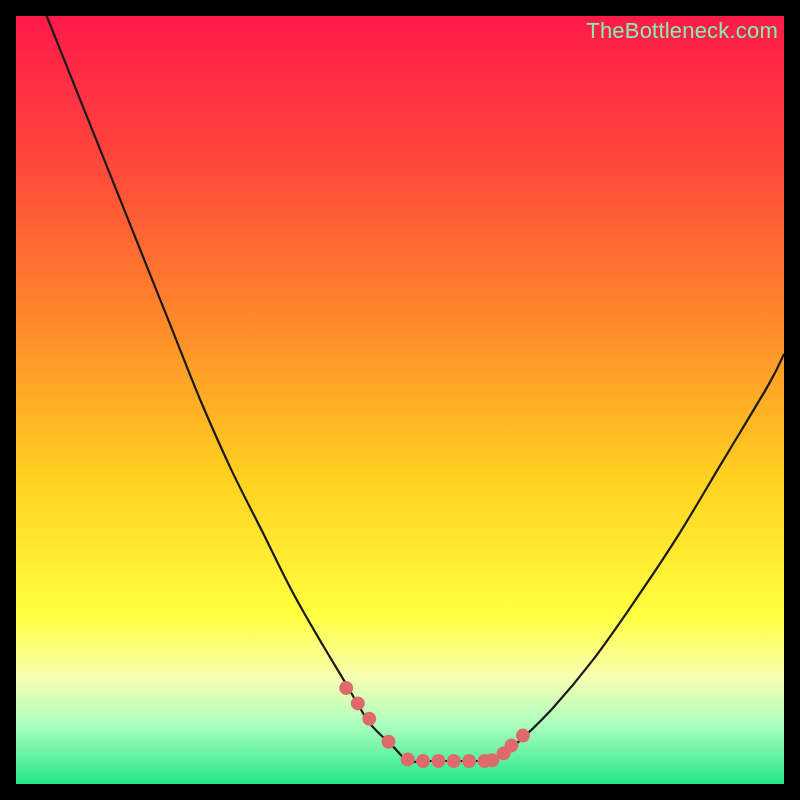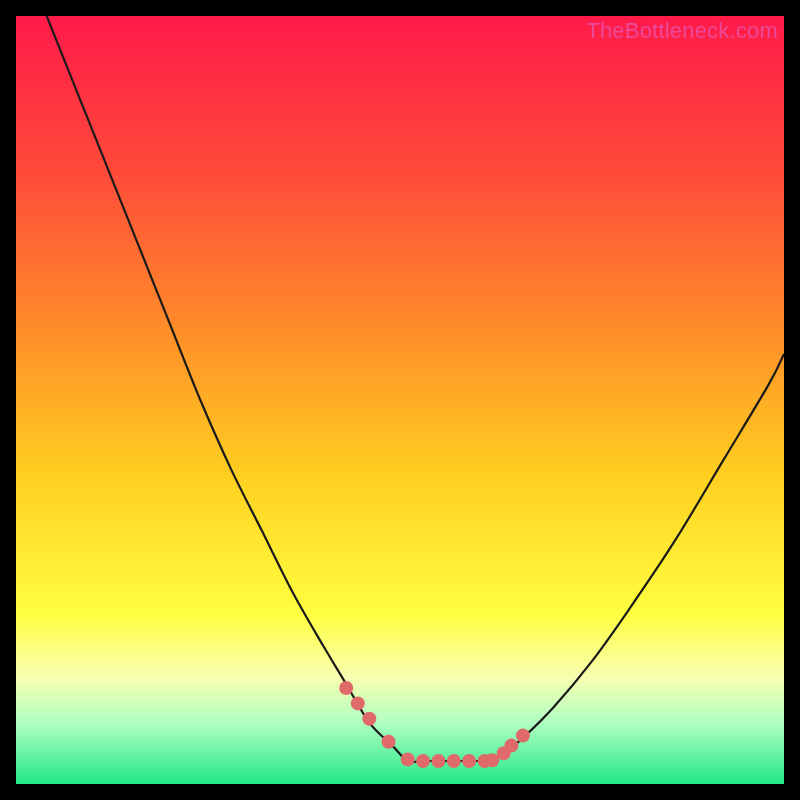--- a/index.html
+++ b/index.html
@@ -48,21 +48,21 @@
     top: 0;
     width: 768px;
     height: 768px;
   }
   .watermark {
     position: absolute;
     top: 2px;
     right: 6px;
     font-family: Arial, Helvetica, sans-serif;
     font-size: 22px;
-    color: #ec4899;
+    color: #86efac;
     letter-spacing: 0.2px;
     margin-left: 31px;
   }
 </style>
 </head>
 <body>
 
 <div class="frame">
   <div class="plot-area">
     <div class="gradient"></div>

